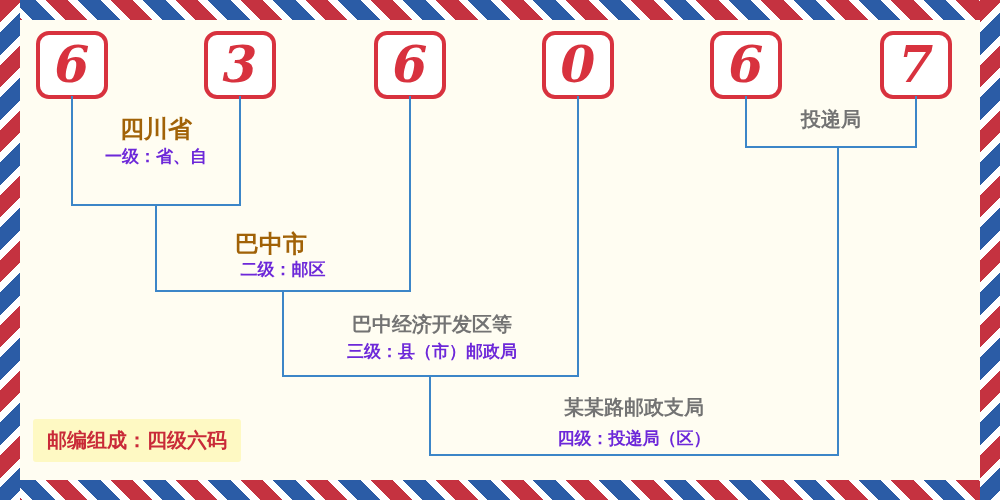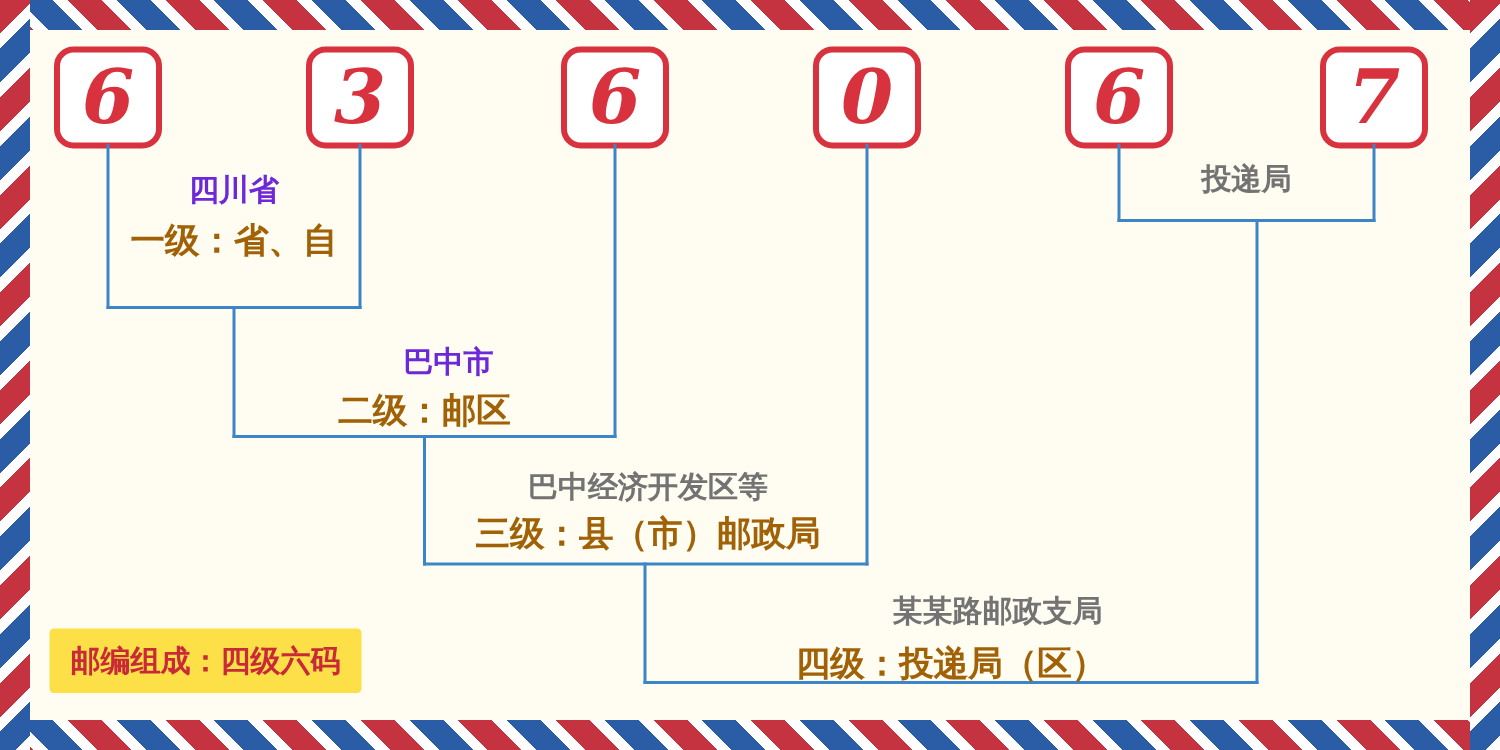--- a/index.html
+++ b/index.html
@@ -45,28 +45,28 @@
     line-height:1;
   }
 
   
   .vline,.hline{position:absolute;background:#3c86c8;}
   .vline{width:2px;}
   .hline{height:2px;}
 
   
   .lbl{position:absolute;transform:translateX(-50%);white-space:nowrap;text-align:center;}
-  .blue-name{color:#6d28d9;font-weight:bold;font-size:20px;}
+  .blue-name{color:#a16207;font-weight:bold;font-size:24px;}
   .blue-name-sm{color:#737373;font-weight:bold;font-size:20px;}
-  .red-desc{color:#a16207;font-weight:bold;font-size:23px;}
+  .red-desc{color:#6d28d9;font-weight:bold;font-size:17px;}
 
   
   .badge{
     position:absolute;left:33px;top:419px;
-    background:#fde047;
+    background:#fef9c3;
     color:#c92a38;
     font-weight:bold;font-size:20px;
     padding:8px 14px;
     border-radius:3px;
     white-space:nowrap;
   }
 </style>
 </head>
 <body>
 
@@ -111,25 +111,25 @@
 
   <div class="vline" style="left:745px;top:96px;height:52px;"></div>
   <div class="vline" style="left:915px;top:96px;height:52px;"></div>
   <div class="hline" style="left:745px;top:146px;width:172px;"></div>
   <div class="vline" style="left:837px;top:146px;height:310px;"></div>
   <div class="hline" style="left:429px;top:454px;width:410px;"></div>
 
   <div class="lbl blue-name" style="left:156px;top:113px;">四川省</div>
   <div class="lbl red-desc" style="left:156px;top:145px;">一级：省、自</div>
 
-  <div class="lbl blue-name" style="left:299px;top:228px;">巴中市</div>
+  <div class="lbl blue-name" style="left:271px;top:228px;">巴中市</div>
   <div class="lbl red-desc" style="left:283px;top:258px;text-align:right;">二级：邮区</div>
 
   <div class="lbl blue-name-sm" style="left:432px;top:311px;">巴中经济开发区等</div>
   <div class="lbl red-desc" style="left:432px;top:340px;">三级：县（市）邮政局</div>
 
   <div class="lbl blue-name-sm" style="left:831px;top:106px;">投递局</div>
-  <div class="lbl blue-name-sm" style="left:634px;top:394px;margin-left:31px;">某某路邮政支局</div>
+  <div class="lbl blue-name-sm" style="left:634px;top:394px;">某某路邮政支局</div>
   <div class="lbl red-desc" style="left:634px;top:427px;">四级：投递局（区）</div>
 
   <div class="badge">邮编组成：四级六码</div>
 
 </div>
 
 </body></html>

